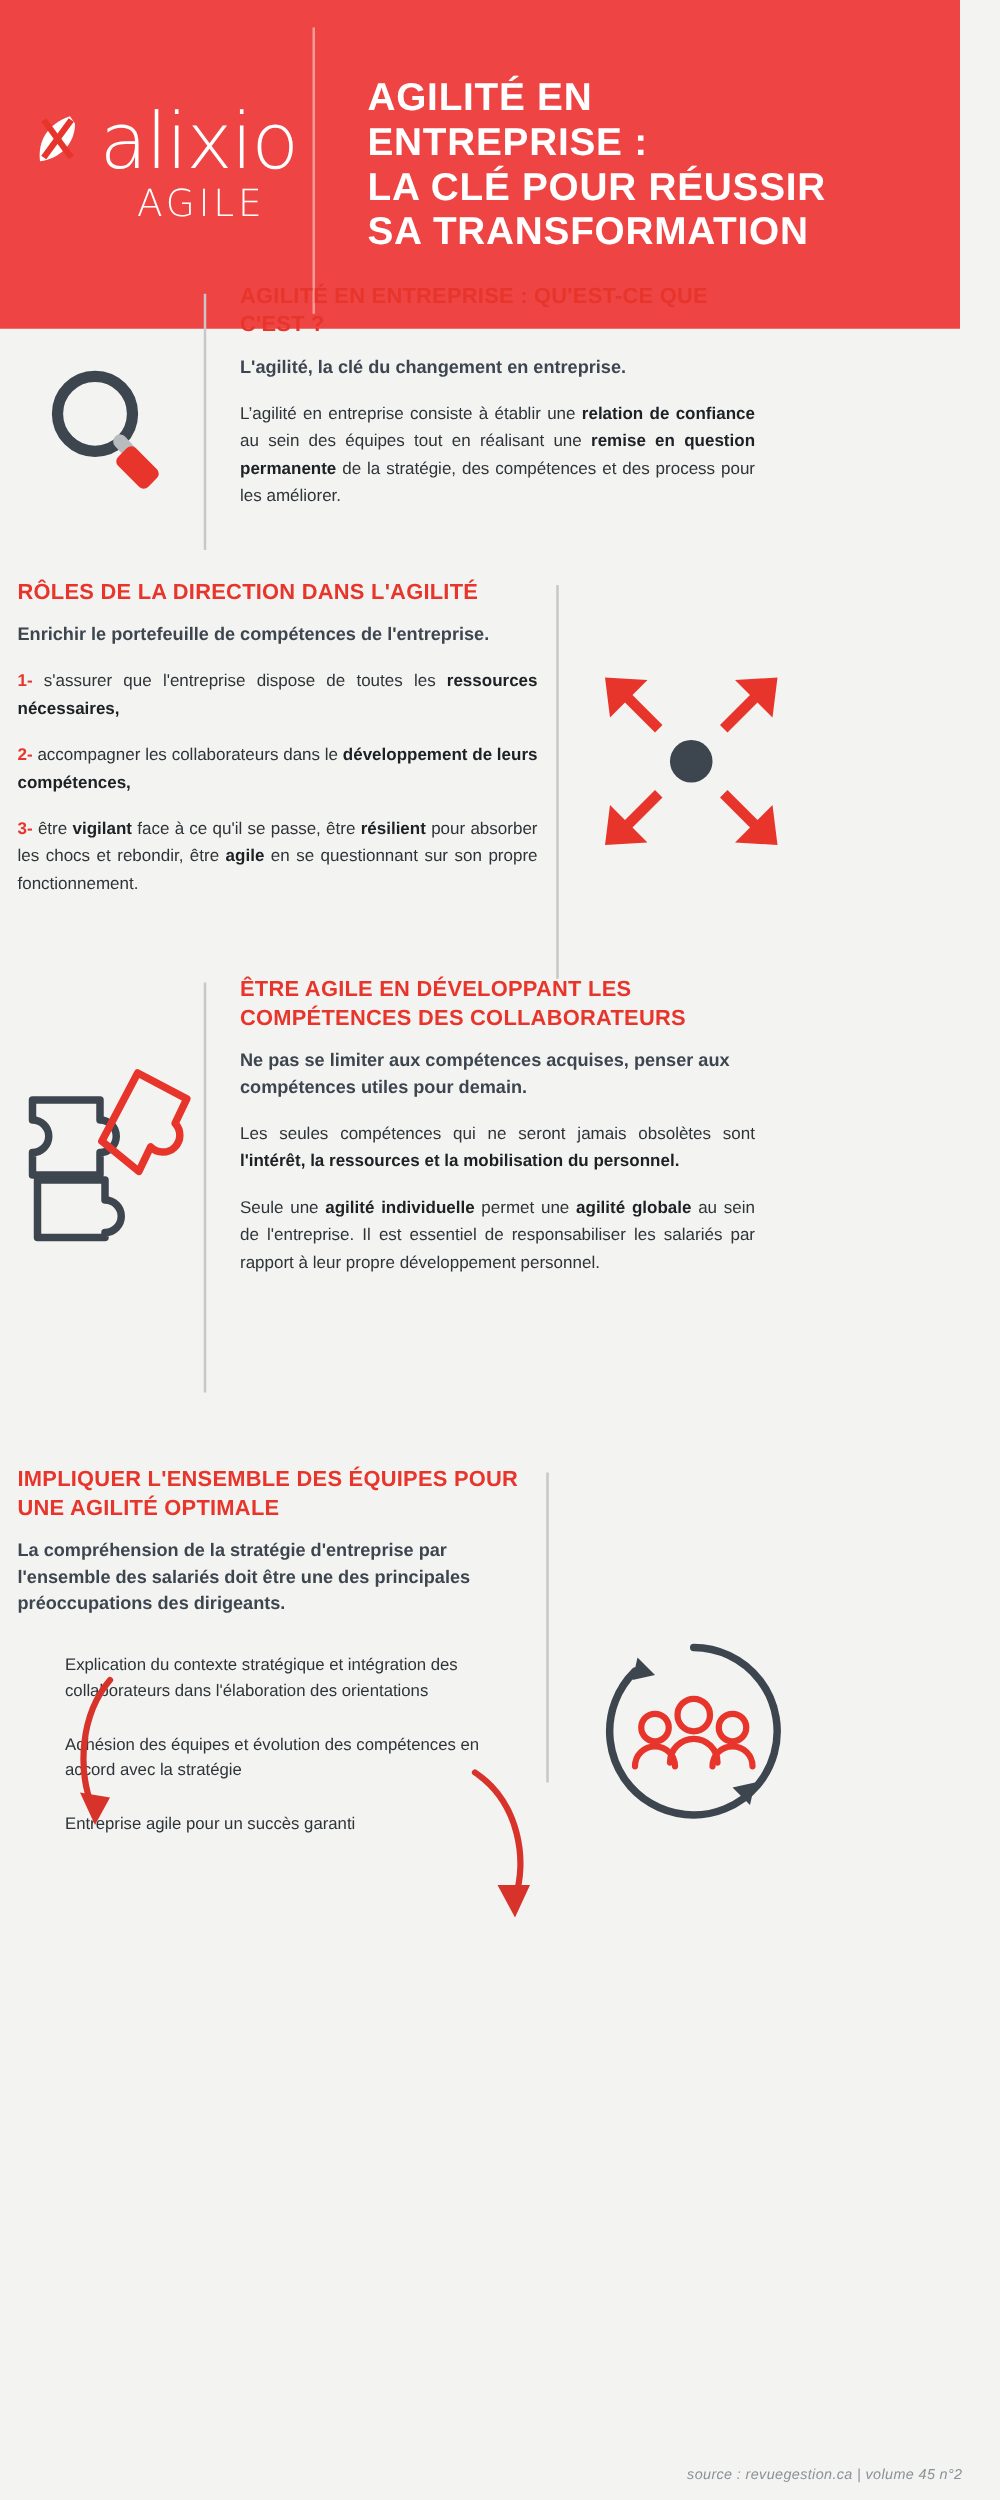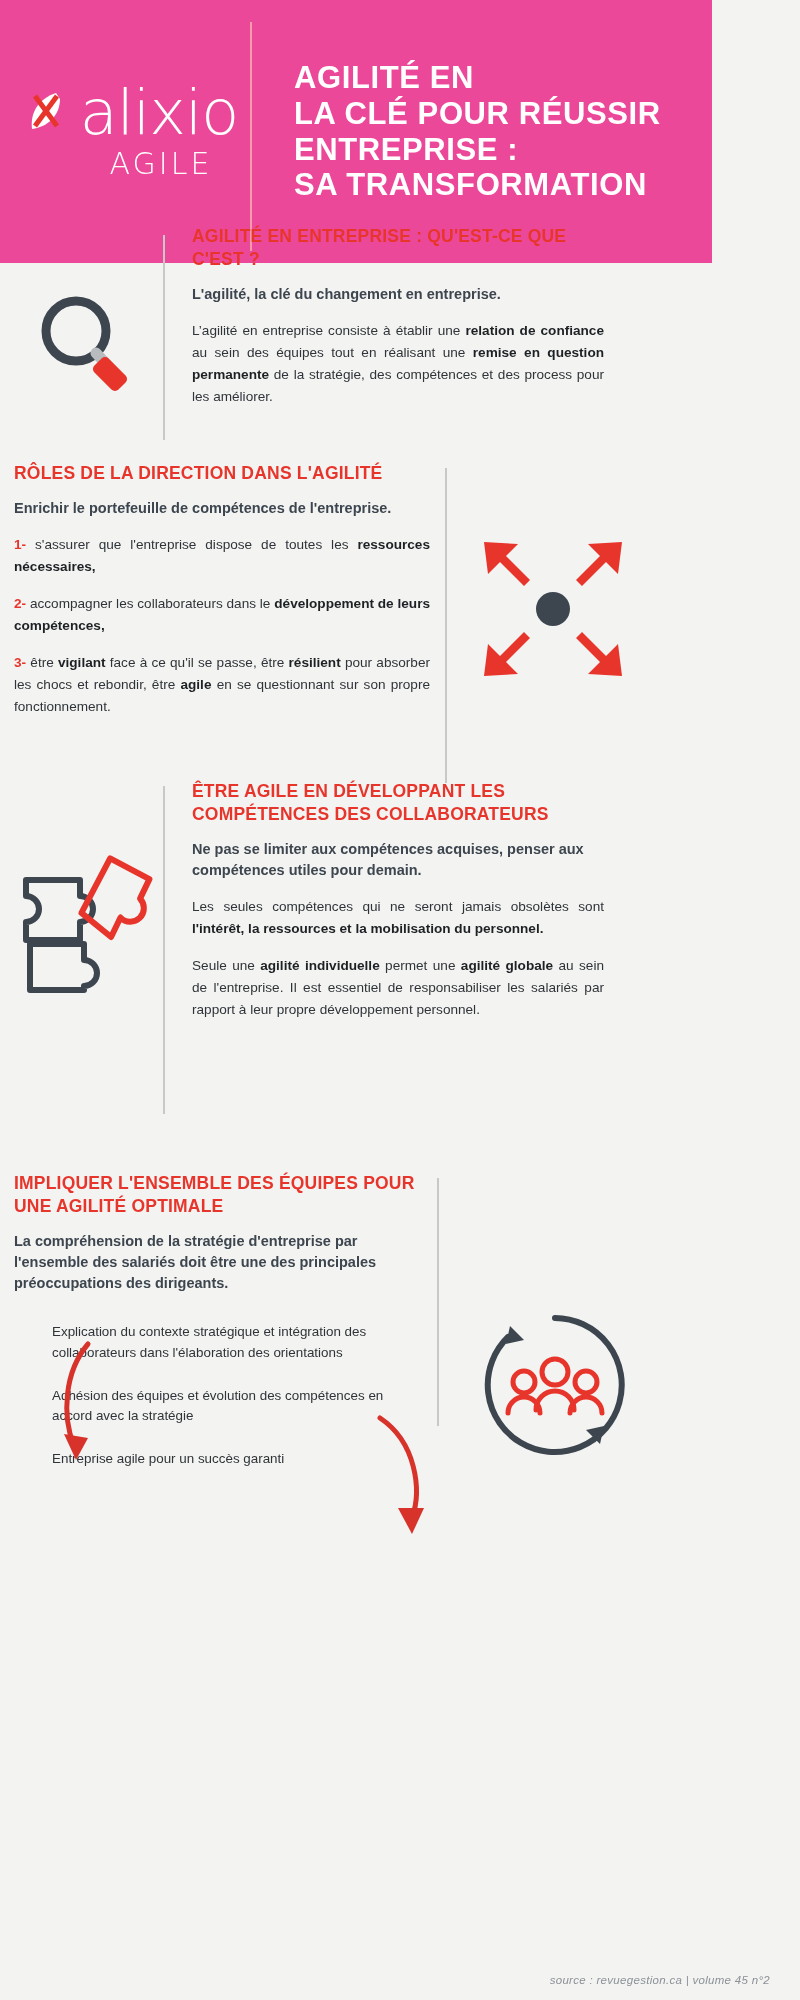--- a/index.html
+++ b/index.html
@@ -8,22 +8,22 @@
     background: #f2f2f1;
     font-family: "Liberation Sans", sans-serif;
     color: #3d464f;
     position: relative;
     overflow: hidden;
   }
   .page { width: 800px; height: 2000px; position: relative; background: #f3f3f2; }
 
   
   .header {
-    position: absolute; left: 0; top: 0; width: 712px; height: 263px;
-    background: #ec4899;
+    position: absolute; left: 0; top: 0; width: 768px; height: 263px;
+    background: #ef4444;
     display: flex; align-items: center;
   }
   .logo-wrap {
     width: 250px; display: flex; flex-direction: column;
     align-items: center; justify-content: center; padding-left: 14px;
   }
   .logo-row { display: flex; align-items: center; }
   .logo-mark { width: 48px; height: 48px; margin-right: 6px; }
   .logo-word {
     font-size: 62px; color: #fff; letter-spacing: -1px;
@@ -114,22 +114,22 @@
         </span>
         <span class="logo-word">alixio</span>
       </div>
       <div class="logo-sub">AGILE</div>
     </div>
 
     <div class="header-rule"></div>
 
     <div class="header-title">
       <span>AGILITÉ EN</span>
+      <span>ENTREPRISE :</span>
       <span>LA CLÉ POUR RÉUSSIR</span>
-      <span>ENTREPRISE :</span>
       <span>SA TRANSFORMATION</span>
     </div>
   </div>
 
   <div class="sec" id="sec1">
     <div class="vline"></div>
 
     <div class="icon">
       <svg width="112" height="112" viewBox="0 0 112 112">
         <circle cx="48" cy="44" r="30" fill="none" stroke="#3d464f" stroke-width="9"></circle>

